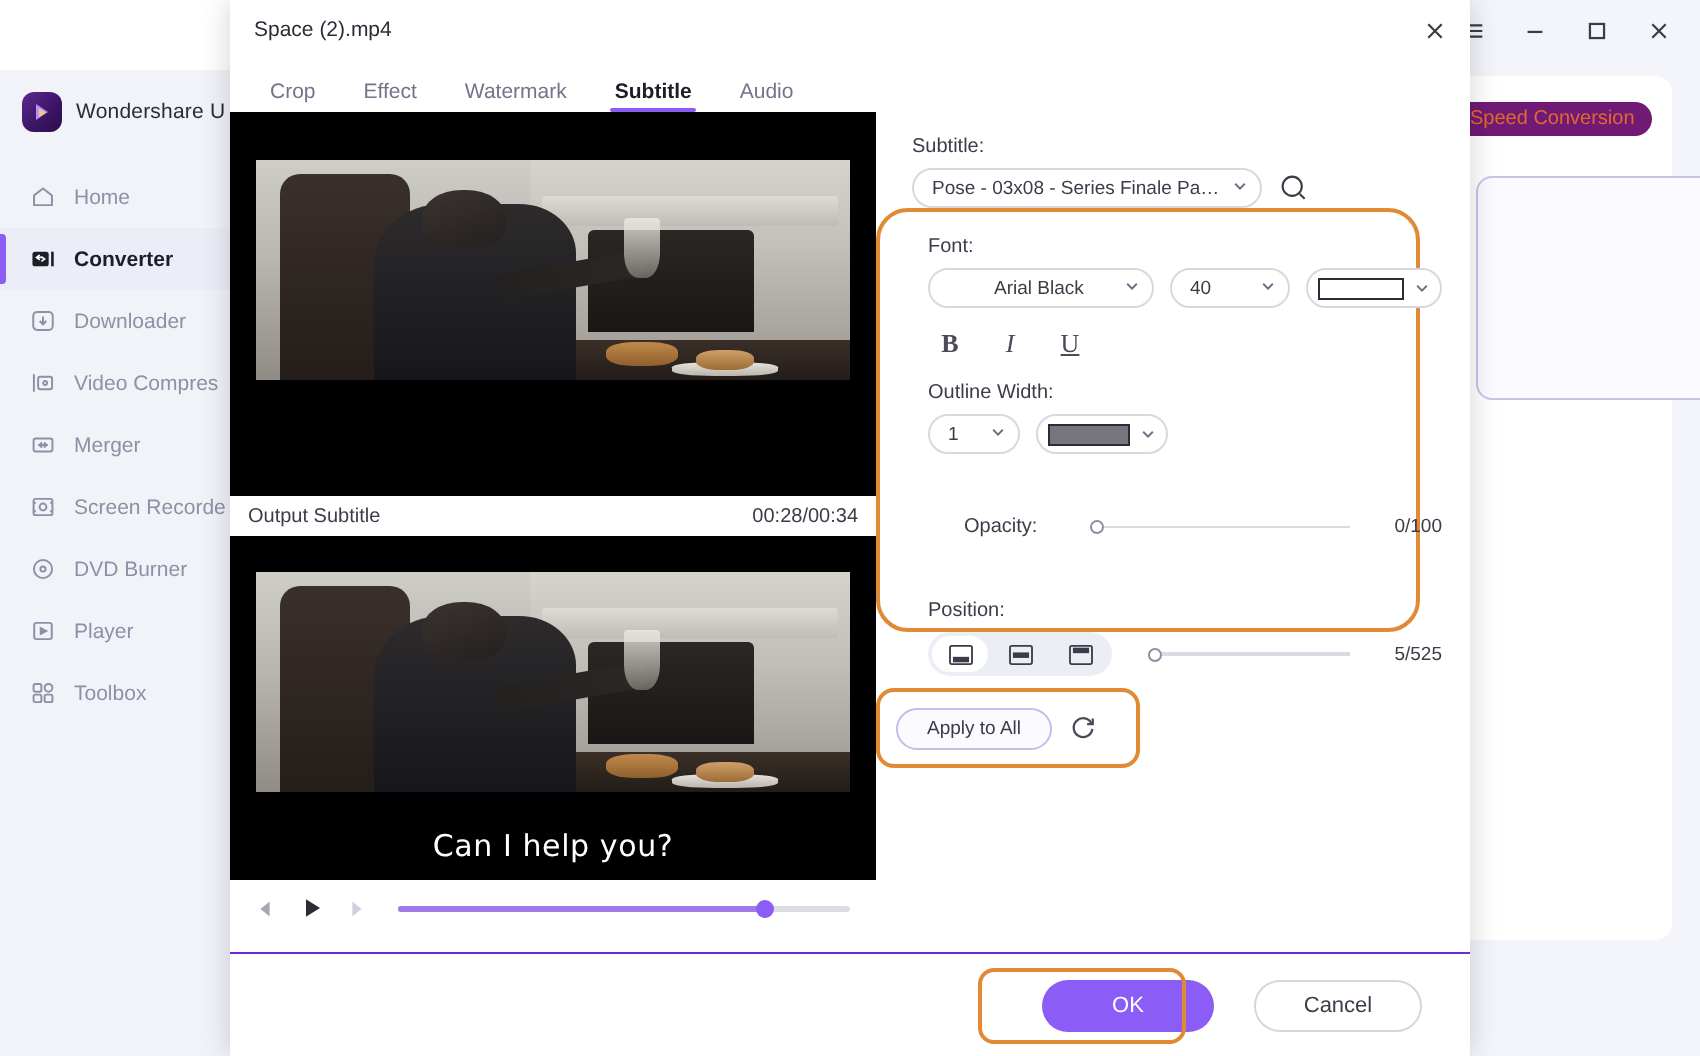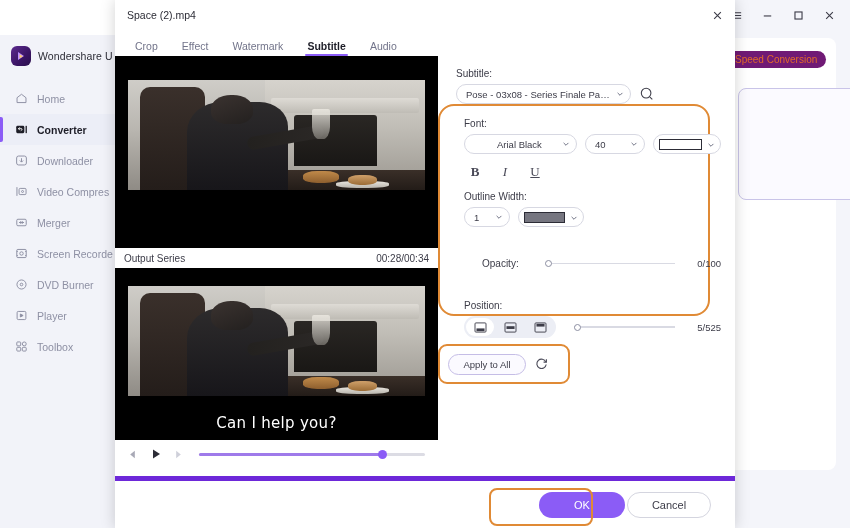--- a/index.html
+++ b/index.html
@@ -255,22 +255,22 @@
   }
   .apply-btn {
     width: 78px; height: 21px; border: 1px solid #c5bde6; border-radius: 11px;
     background: #fbfaff; color: #3c3c48; font-size: 9.5px;
     display: flex; align-items: center; justify-content: center; cursor: pointer;
   }
   .reset-ico { width: 15px; height: 15px; color: #4a4a58; cursor: pointer; }
 
   
   .modal-footer {
-    height: 52px; border-top: 5px solid #6d28d9; display: flex; align-items: center;
-    justify-content: flex-end; padding-right: 24px; gap: 2px; position: relative; background:#fff;
+    height: 52px; border-top: 1px solid #6d28d9; display: flex; align-items: center;
+    justify-content: flex-end; padding-right: 24px; gap: 20px; position: relative; background:#fff;
   }
   .ok-hl {
     position: absolute; right: 142px; top: 7px; width: 104px; height: 38px;
     border: 2px solid #e08a35; border-radius: 8px; pointer-events: none;
   }
   .btn-ok {
     width: 86px; height: 26px; border-radius: 13px; background: #8b5cf6; color: #fff;
     font-size: 11px; display: flex; align-items: center; justify-content: center; cursor: pointer;
   }
   .btn-cancel {
@@ -473,21 +473,21 @@
               <div class="scene-head"></div>
               <div class="scene-arm"></div>
             <div class="scene-glass"></div>
               <div class="scene-plate"></div>
               <div class="scene-food"></div>
               <div class="scene-food2"></div>
           </div>
         </div>
 
         <div class="preview-bar">
-          <span>Output Series</span>
+          <span>Output Subtitle</span>
           <span>00:28/00:34</span>
         </div>
 
         <div class="vid-frame vid-b">
           <div class="scene">
             <div class="scene-bg"></div>
               <div class="scene-wall"></div>
               <div class="scene-mantel"></div>
             <div class="scene-fire"></div>
               <div class="scene-chair"></div>

